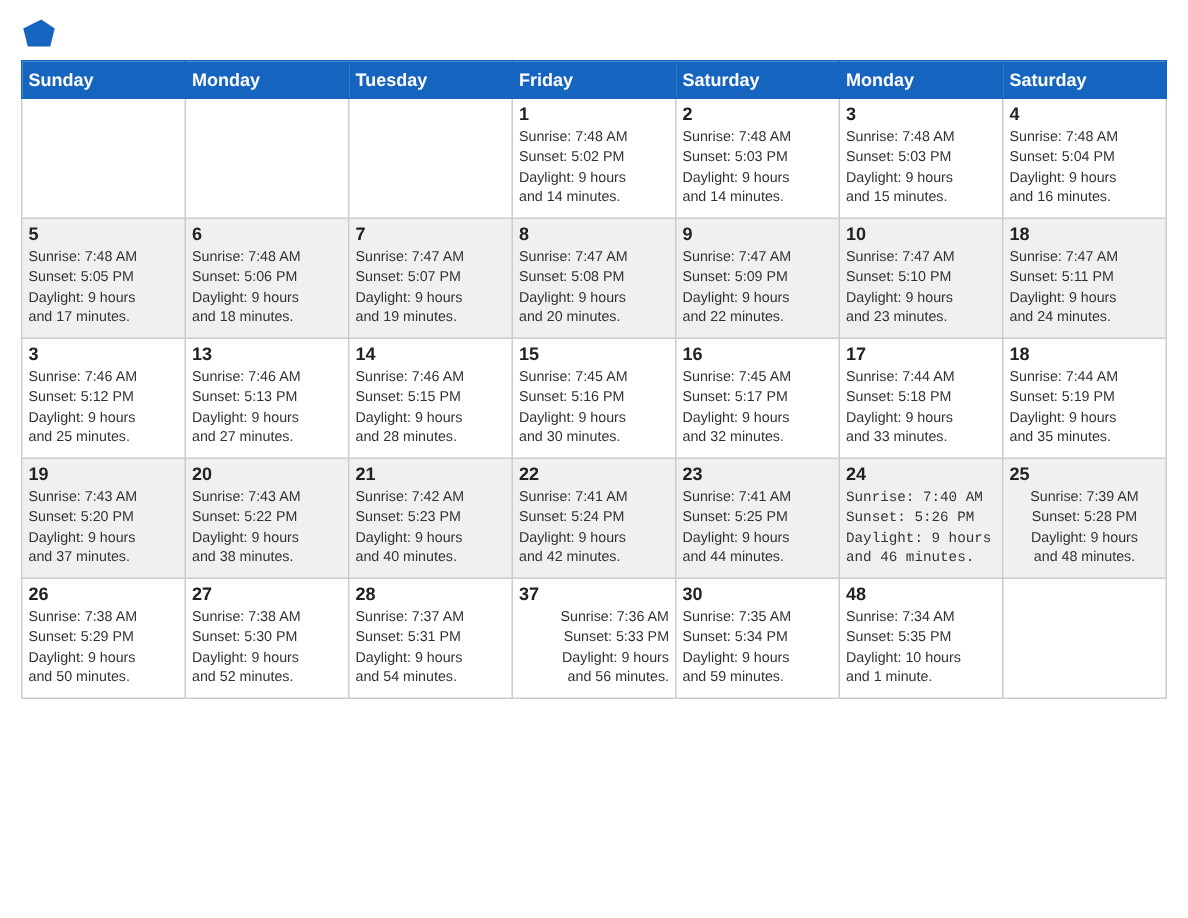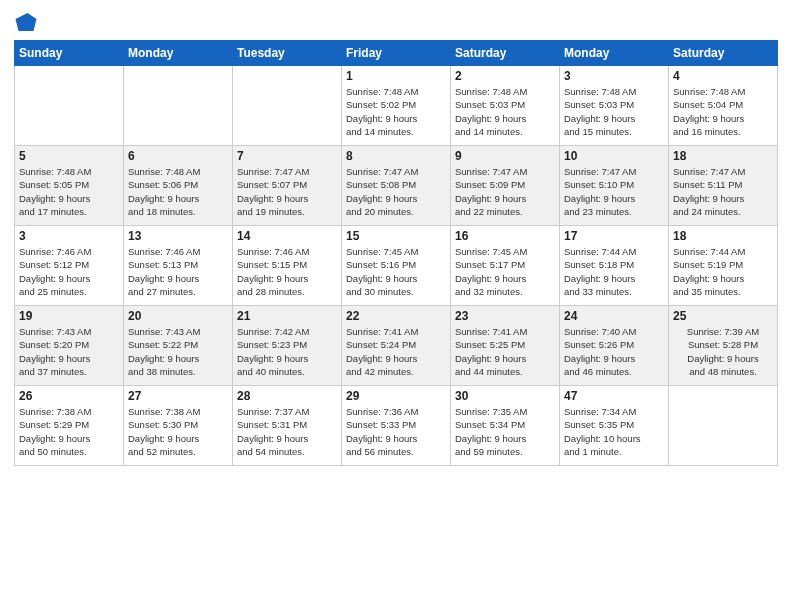--- a/index.html
+++ b/index.html
@@ -297,21 +297,21 @@
           </td>
           <td>
             <div class="day-num">23</div>
             <div class="day-info" style="white-space: pre-line;">Sunrise: 7:41 AM
 Sunset: 5:25 PM
 Daylight: 9 hours
 and 44 minutes.</div>
           </td>
           <td>
             <div class="day-num">24</div>
-            <div class="day-info" style="white-space: pre-line;">Sunrise: 7:40 AM
+            <div class="day-info" style="white-space: pre-line; font-family: Liberation Mono, monospace;">Sunrise: 7:40 AM
 Sunset: 5:26 PM
 Daylight: 9 hours
 and 46 minutes.</div>
           </td>
           <td>
             <div class="day-num">25</div>
             <div class="day-info" style="white-space: pre-line; text-align: center;">Sunrise: 7:39 AM
 Sunset: 5:28 PM
 Daylight: 9 hours
 and 48 minutes.</div>
@@ -333,35 +333,35 @@
 and 52 minutes.</div>
           </td>
           <td>
             <div class="day-num">28</div>
             <div class="day-info" style="white-space: pre-line;">Sunrise: 7:37 AM
 Sunset: 5:31 PM
 Daylight: 9 hours
 and 54 minutes.</div>
           </td>
           <td>
-            <div class="day-num">29</div>
-            <div class="day-info" style="white-space: pre-line;">Sunrise: 7:36 AM
+            <div class="day-num">37</div>
+            <div class="day-info" style="white-space: pre-line; text-align: right;">Sunrise: 7:36 AM
 Sunset: 5:33 PM
 Daylight: 9 hours
 and 56 minutes.</div>
           </td>
           <td>
             <div class="day-num">30</div>
             <div class="day-info" style="white-space: pre-line;">Sunrise: 7:35 AM
 Sunset: 5:34 PM
 Daylight: 9 hours
 and 59 minutes.</div>
           </td>
           <td>
-            <div class="day-num">47</div>
+            <div class="day-num">48</div>
             <div class="day-info" style="white-space: pre-line;">Sunrise: 7:34 AM
 Sunset: 5:35 PM
 Daylight: 10 hours
 and 1 minute.</div>
           </td>
           <td class="empty-cell"></td>
         </tr>
       </tbody>
   </table>
 </div>

